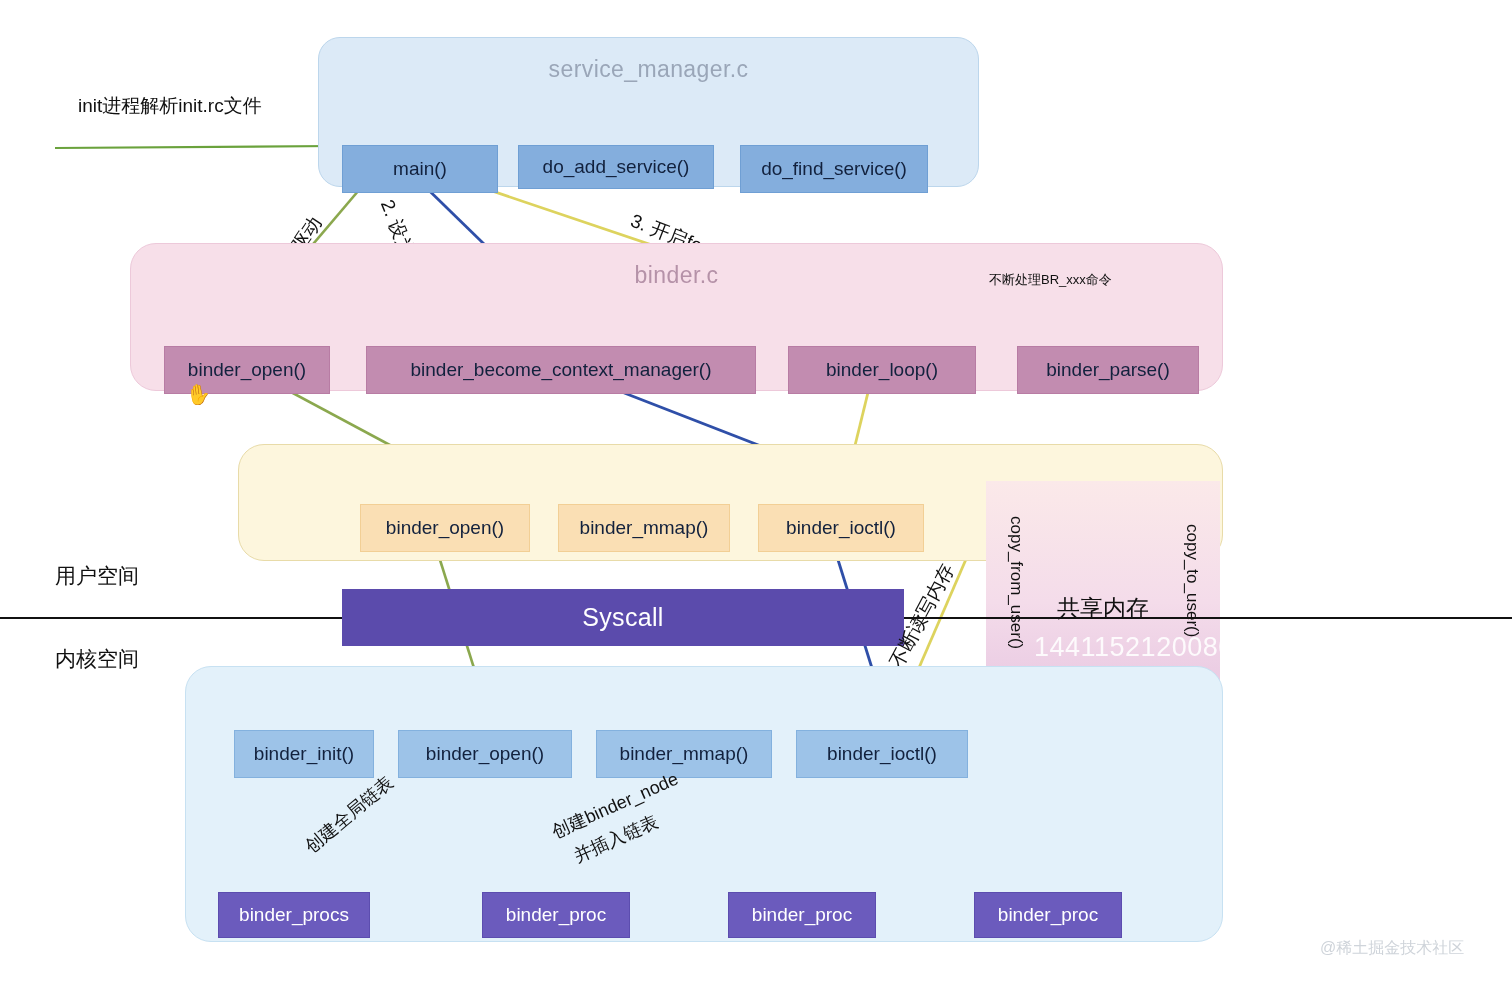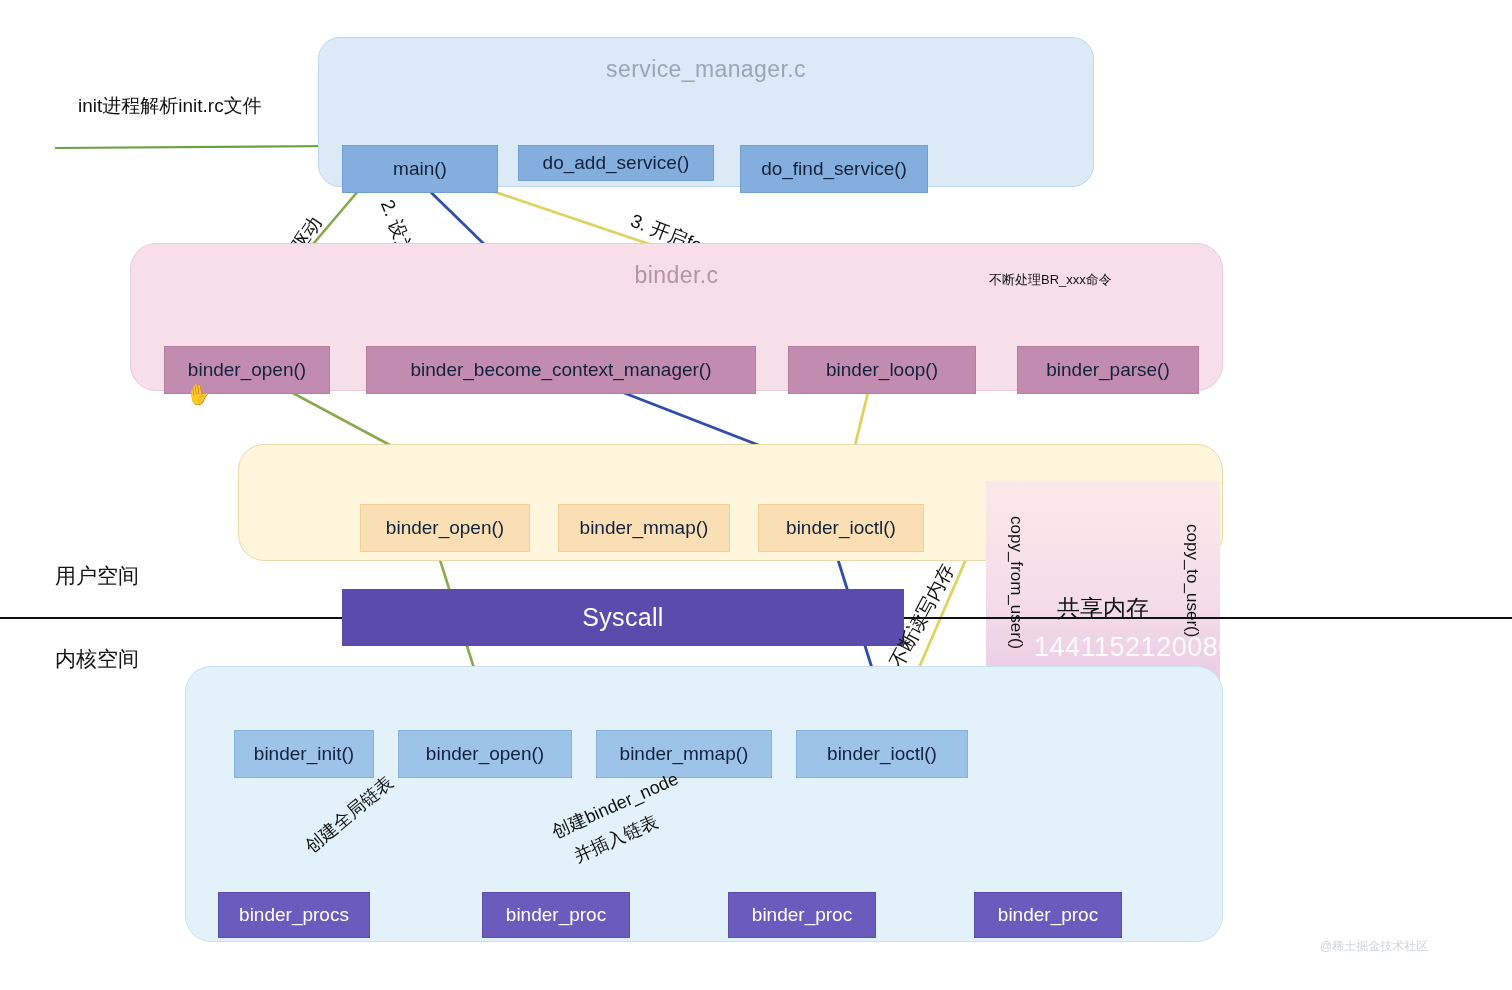--- a/index.html
+++ b/index.html
@@ -10,21 +10,21 @@
     overflow:hidden;
     position:relative;
   }
   #stage{position:absolute;left:0;top:0;width:1512px;height:990px;}
   svg#wires{position:absolute;left:0;top:0;width:1512px;height:990px;pointer-events:none;}
 
   
   .panel{position:absolute;box-sizing:border-box;}
   .panel-sm{
     background:#dceaf7;border:1px solid #bcd6ec;border-radius:22px;
-    left:318px;top:37px;width:776px;height:150px;
+    left:318px;top:37px;width:661px;height:150px;
   }
   .panel-binder{
     background:#f7dfe9;border:1px solid #edc9da;border-radius:26px;
     left:130px;top:243px;width:1093px;height:148px;
   }
   .panel-user-drv{
     background:#fdf6dd;border:1px solid #e8dba8;border-radius:26px;
     left:238px;top:444px;width:985px;height:117px;
   }
   .panel-kernel{
@@ -81,21 +81,21 @@
   
   .ftext{position:absolute;font-size:19px;color:#111;white-space:nowrap;}
   .ftext.rot{transform-origin:0 0;}
 
   
   .wm-center{
     position:absolute;left:1034px;top:629px;font-size:27px;
     color:rgba(255,255,255,.88);white-space:nowrap;letter-spacing:.5px;
   }
   .wm-corner{
-    position:absolute;left:1320px;top:938px;font-size:12px;
+    position:absolute;left:1320px;top:938px;font-size:16px;
     color:#cfd4da;white-space:nowrap;
   }
   .cursor-hand{position:absolute;left:186px;top:383px;font-size:20px;color:#444;
                transform:rotate(-8deg);}
 </style>
 </head>
 <body>
 
 <div id="stage">
 
@@ -155,21 +155,21 @@
     <line x1="1052" y1="520" x2="1052" y2="700" stroke="#a8823f" stroke-width="3" stroke-dasharray="12 10" marker-end="url(#ah-brown)"></line>
     <line x1="1166" y1="700" x2="1166" y2="518" stroke="#3a2a14" stroke-width="3" stroke-dasharray="12 10" marker-end="url(#ah-dark)"></line>
   </svg>
 
   <div class="ftext" style="left:78px;top:93px;">init进程解析init.rc文件</div>
 
   <div class="panel panel-sm">
     <div class="panel-title">service_manager.c</div>
   </div>
   <div class="node n-blue" style="left:342px;top:119px;width:156px;height:48px;">main()</div>
-  <div class="node n-blue" style="left:518px;top:119px;width:196px;height:36px;">do_add_service()</div>
+  <div class="node n-blue" style="left:518px;top:119px;width:196px;height:44px;">do_add_service()</div>
   <div class="node n-blue" style="left:740px;top:119px;width:188px;height:48px;">do_find_service()</div>
 
   <div class="ftext rot" style="left:252px;top:292px;transform:rotate(-56deg);">1. 打开驱动</div>
   <div class="ftext rot" style="left:398px;top:196px;transform:rotate(68deg);">2. 设为守护进程</div>
   <div class="ftext rot" style="left:636px;top:208px;transform:rotate(21deg);">3. 开启for (;;)循环</div>
 
   <div class="panel panel-binder">
     <div class="panel-title">binder.c</div>
   </div>
   <div class="ftext" style="left:989px;top:271px;font-size:13px;">不断处理BR_xxx命令</div>

